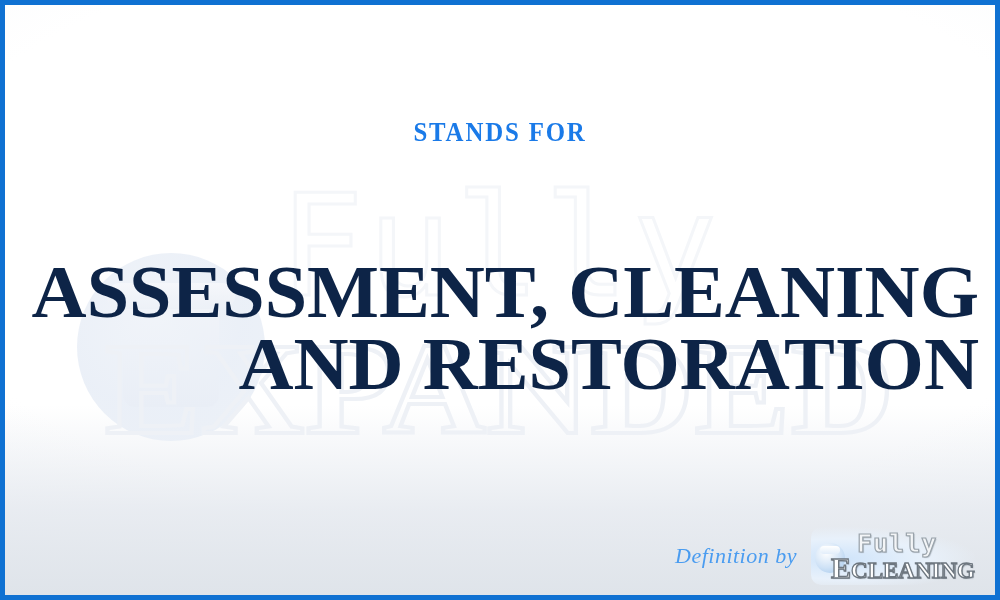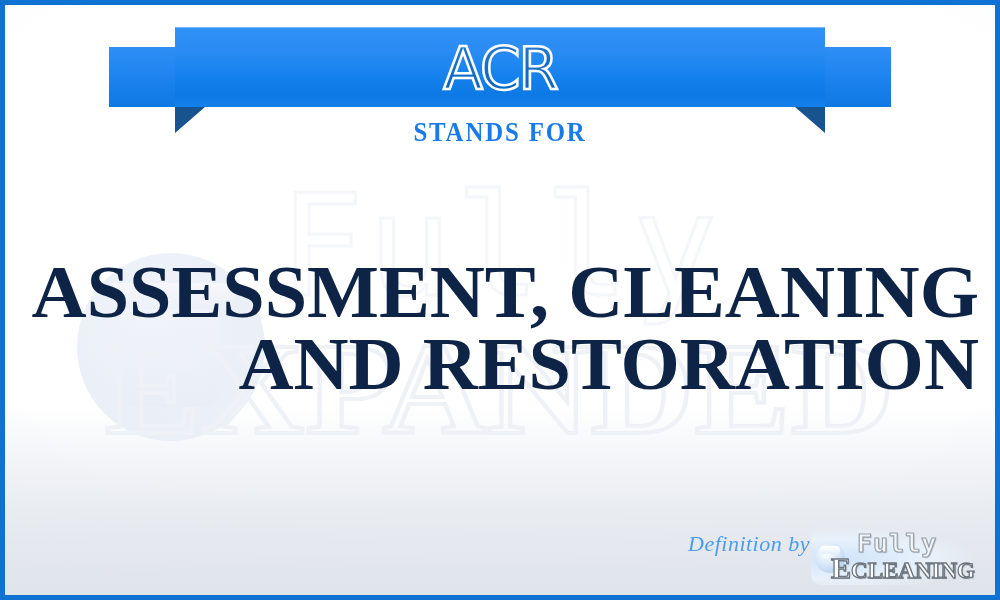--- a/index.html
+++ b/index.html
@@ -201,22 +201,22 @@
     white-space: nowrap;
     transform: scaleX(1.03);
   }
 
   
   .footer {
     position: absolute;
     right: 22px;
     bottom: 14px;
     display: flex;
-    align-items: flex-start;
-    gap: 3px;
+    align-items: center;
+    gap: 16px;
   }
   .definition-by {
     font-family: "Liberation Serif", "DejaVu Serif", serif;
     font-style: italic;
     font-size: 22px;
     color: #4a9cf0;
     letter-spacing: 0.5px;
   }
   .brand-logo {
     position: relative;
@@ -284,28 +284,20 @@
   <div class="bg-wash"></div>
   <div class="bg-wash-2"></div>
 
   <div class="watermark">
     <div class="wm-circle"></div>
     <div class="wm-cup"></div>
     <div class="wm-fully">Fully</div>
     <div class="wm-expanded">EXPANDED</div>
   </div>
 
-  <div class="ribbon-wrap">
-    <div class="ribbon-tail left"></div>
-    <div class="ribbon-tail right"></div>
-    <div class="ribbon-fold left"></div>
-    <div class="ribbon-fold right"></div>
-    <div class="ribbon-main"></div>
-    <div class="acronym">ACR</div>
-  </div>
 
   <div class="stands-for">STANDS FOR</div>
 
   <div class="definition">
     <span class="line">ASSESSMENT, CLEANING</span>
     <span class="line">AND RESTORATION</span>
   </div>
 
   <div class="footer">
     <span class="definition-by">Definition by</span>

